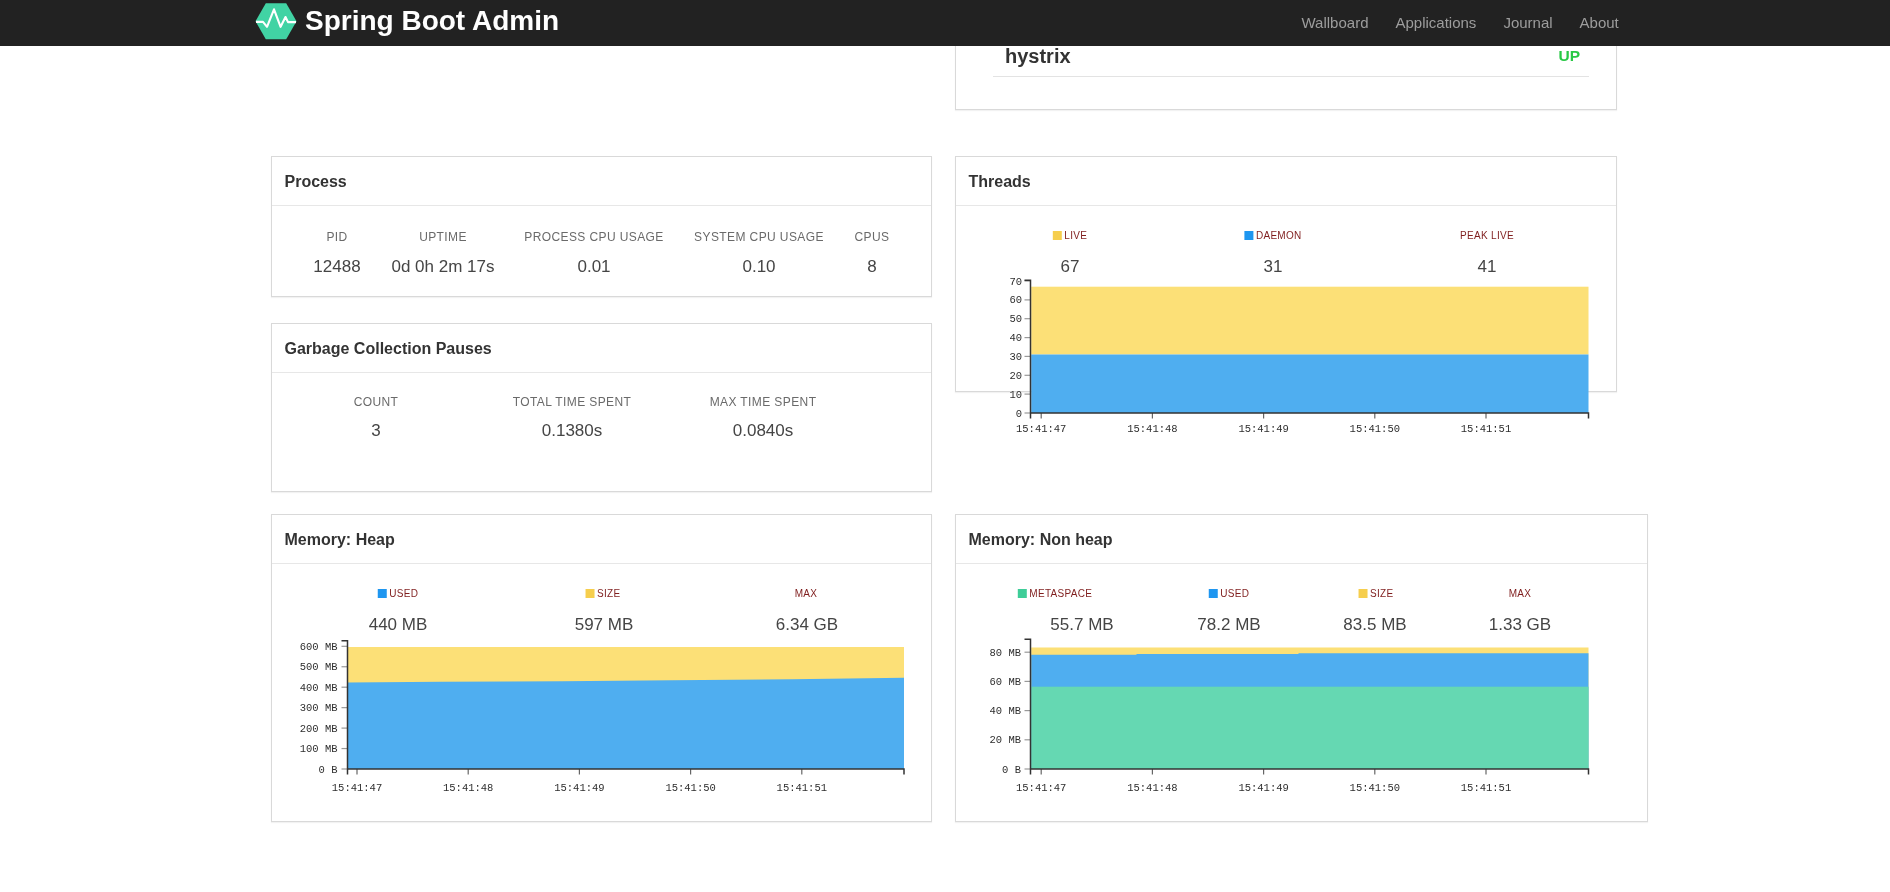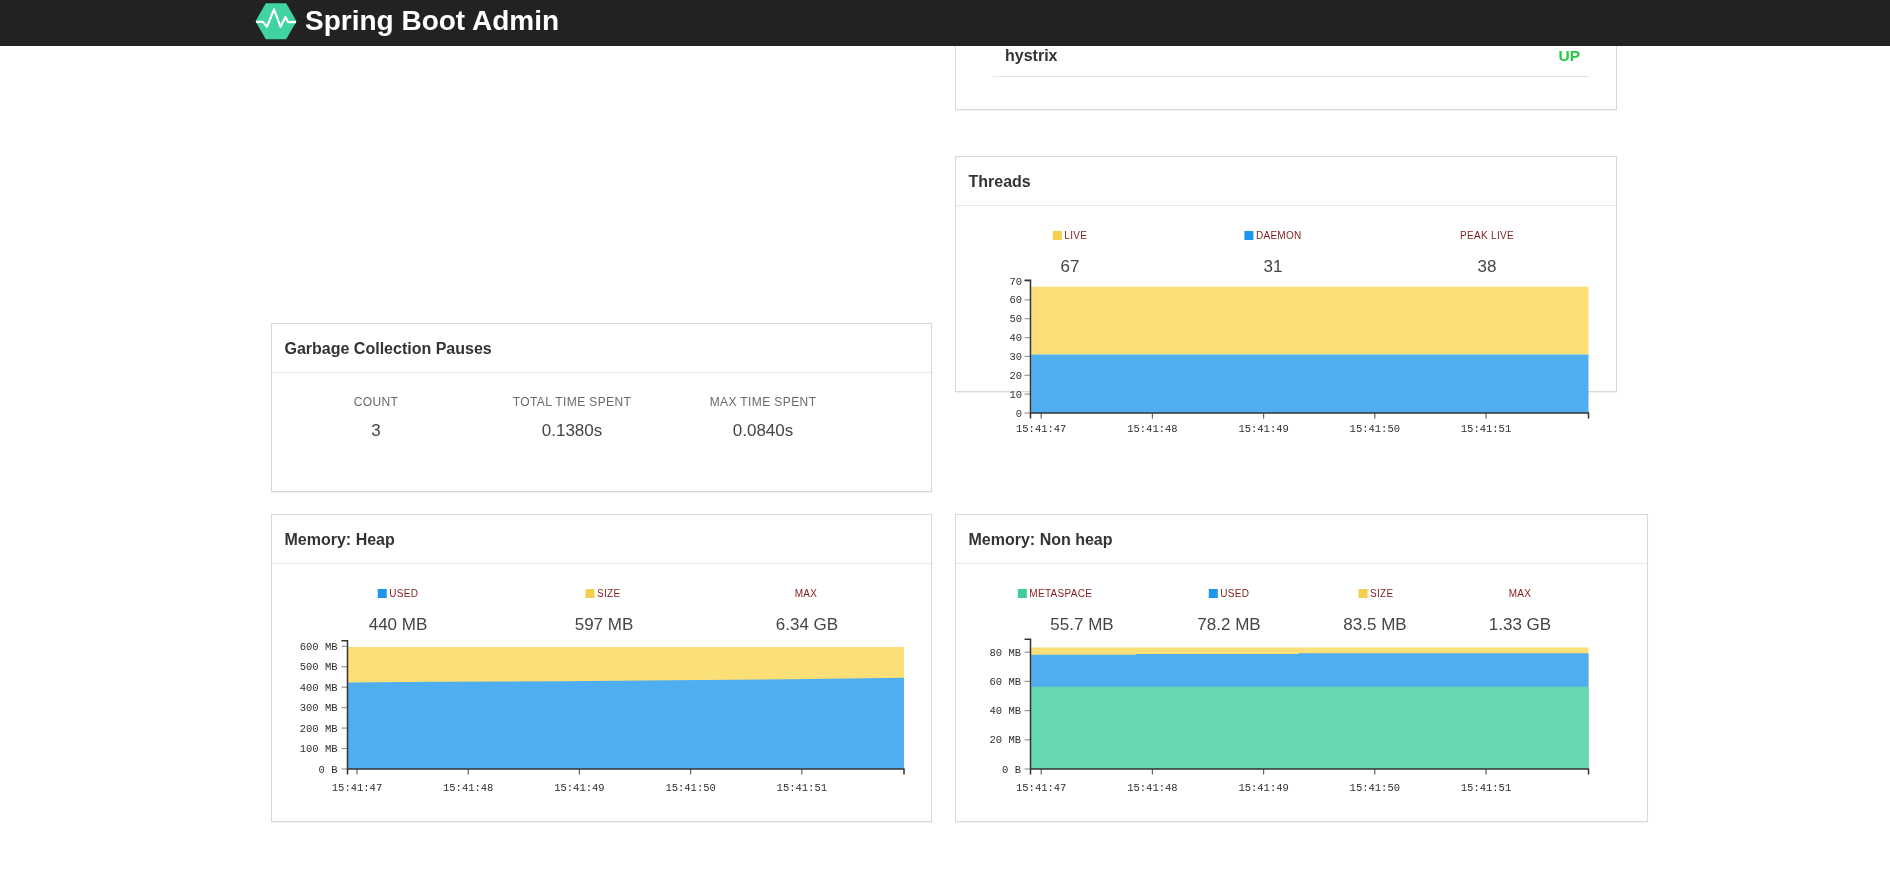--- a/index.html
+++ b/index.html
@@ -17,54 +17,69 @@
 .brand{position:absolute;left:305px;top:4px;font-size:28px;line-height:34px;font-weight:bold;color:#fff;}
 .navlinks{position:absolute;left:1288px;top:0;height:46px;line-height:46px;font-size:15px;color:#9d9d9d;}
 .navlinks span{padding:0 13.5px;}
 svg text{font-family:"Liberation Mono",monospace;font-size:10.5px;fill:#2e2e2e;}
 </style>
 </head>
 <body>
 <div id="page">
 
 <div class="panel" style="left:955px;top:10px;width:662px;height:100px;">
-  <div style="position:absolute;left:49px;top:35px;font-size:16px;font-weight:bold;color:#333;line-height:20px;">hystrix</div>
+  <div style="position:absolute;left:49px;top:35px;font-size:20px;font-weight:bold;color:#333;line-height:20px;">hystrix</div>
   <div style="position:absolute;left:37px;top:65px;width:596px;height:1px;background:#e3e3e3;"></div>
   <div style="position:absolute;right:36px;top:35px;font-size:15.5px;font-weight:bold;color:#28c845;line-height:20px;">UP</div>
 </div>
 
 <div class="navbar">
   <svg style="position:absolute;left:255px;top:3px;" width="42" height="37" viewBox="0 0 42 37">
     <polygon points="10.8,0.3 31.2,0.3 41.5,18.3 31.2,36.3 10.8,36.3 0.5,18.3" fill="#41d3a4"></polygon>
     <polyline points="1,18.9 8,18.9 12,23.8 19,6.3 25.6,23.8 30.5,14 33,19.1 41,19.1" fill="none" stroke="#fff" stroke-width="2.1" stroke-linejoin="round" stroke-linecap="butt"></polyline>
   </svg>
   <div class="brand">Spring Boot Admin</div>
-</div>
-
+  <div class="navlinks"><span>Wallboard</span><span>Applications</span><span>Journal</span><span>About</span></div>
+</div>
+
+<div class="panel" style="left:271px;top:156px;width:661px;height:141px;">
+  <div class="phead"></div>
+  <div class="ptitle">Process</div>
+  <div class="lb" style="left:65px;">PID</div>
+  <div class="lb" style="left:171px;">UPTIME</div>
+  <div class="lb" style="left:322px;">PROCESS CPU USAGE</div>
+  <div class="lb" style="left:487px;">SYSTEM CPU USAGE</div>
+  <div class="lb" style="left:600px;">CPUS</div>
+  <div class="val" style="left:65px;">12488</div>
+  <div class="val" style="left:171px;">0d 0h 2m 17s</div>
+  <div class="val" style="left:322px;">0.01</div>
+  <div class="val" style="left:487px;">0.10</div>
+  <div class="val" style="left:600px;">8</div>
+</div>
 
 <div class="panel" style="left:271px;top:323px;width:661px;height:169px;">
   <div class="phead"></div>
   <div class="ptitle">Garbage Collection Pauses</div>
   <div class="lb" style="left:104px;top:71px;">COUNT</div>
   <div class="lb" style="left:300px;top:71px;">TOTAL TIME SPENT</div>
   <div class="lb" style="left:491px;top:71px;">MAX TIME SPENT</div>
   <div class="val" style="left:104px;top:96px;">3</div>
   <div class="val" style="left:300px;top:96px;">0.1380s</div>
   <div class="val" style="left:491px;top:96px;">0.0840s</div>
 </div>
 
 <div class="panel" style="left:955px;top:156px;width:662px;height:236px;">
   <div class="phead"></div>
   <div class="ptitle">Threads</div>
   <div class="lg" style="left:114px;"><i style="background:#f6ce4d;"></i>LIVE</div>
   <div class="lg" style="left:317px;"><i style="background:#1e96f0;"></i>DAEMON</div>
   <div class="lg" style="left:531px;">PEAK LIVE</div>
   <div class="val" style="left:114px;">67</div>
   <div class="val" style="left:317px;">31</div>
-  <div class="val" style="left:531px;">38</div>
+  <div class="val" style="left:531px;">41</div>
   <svg style="position:absolute;left:0;top:115px;" width="662" height="175" viewBox="0 0 662 175">
     <rect x="75.2" y="14.7" width="557.3" height="67.8" fill="#fce077"></rect>
     <rect x="75.2" y="82.5" width="557.3" height="58.5" fill="#4faef0"></rect>
     <g stroke="#999" stroke-width="1.2">
       <line x1="68.5" y1="122.1" x2="74.5" y2="122.1"></line>
       <line x1="68.5" y1="103.3" x2="74.5" y2="103.3"></line>
       <line x1="68.5" y1="84.4" x2="74.5" y2="84.4"></line>
       <line x1="68.5" y1="65.6" x2="74.5" y2="65.6"></line>
       <line x1="68.5" y1="46.7" x2="74.5" y2="46.7"></line>
       <line x1="68.5" y1="27.9" x2="74.5" y2="27.9"></line>

